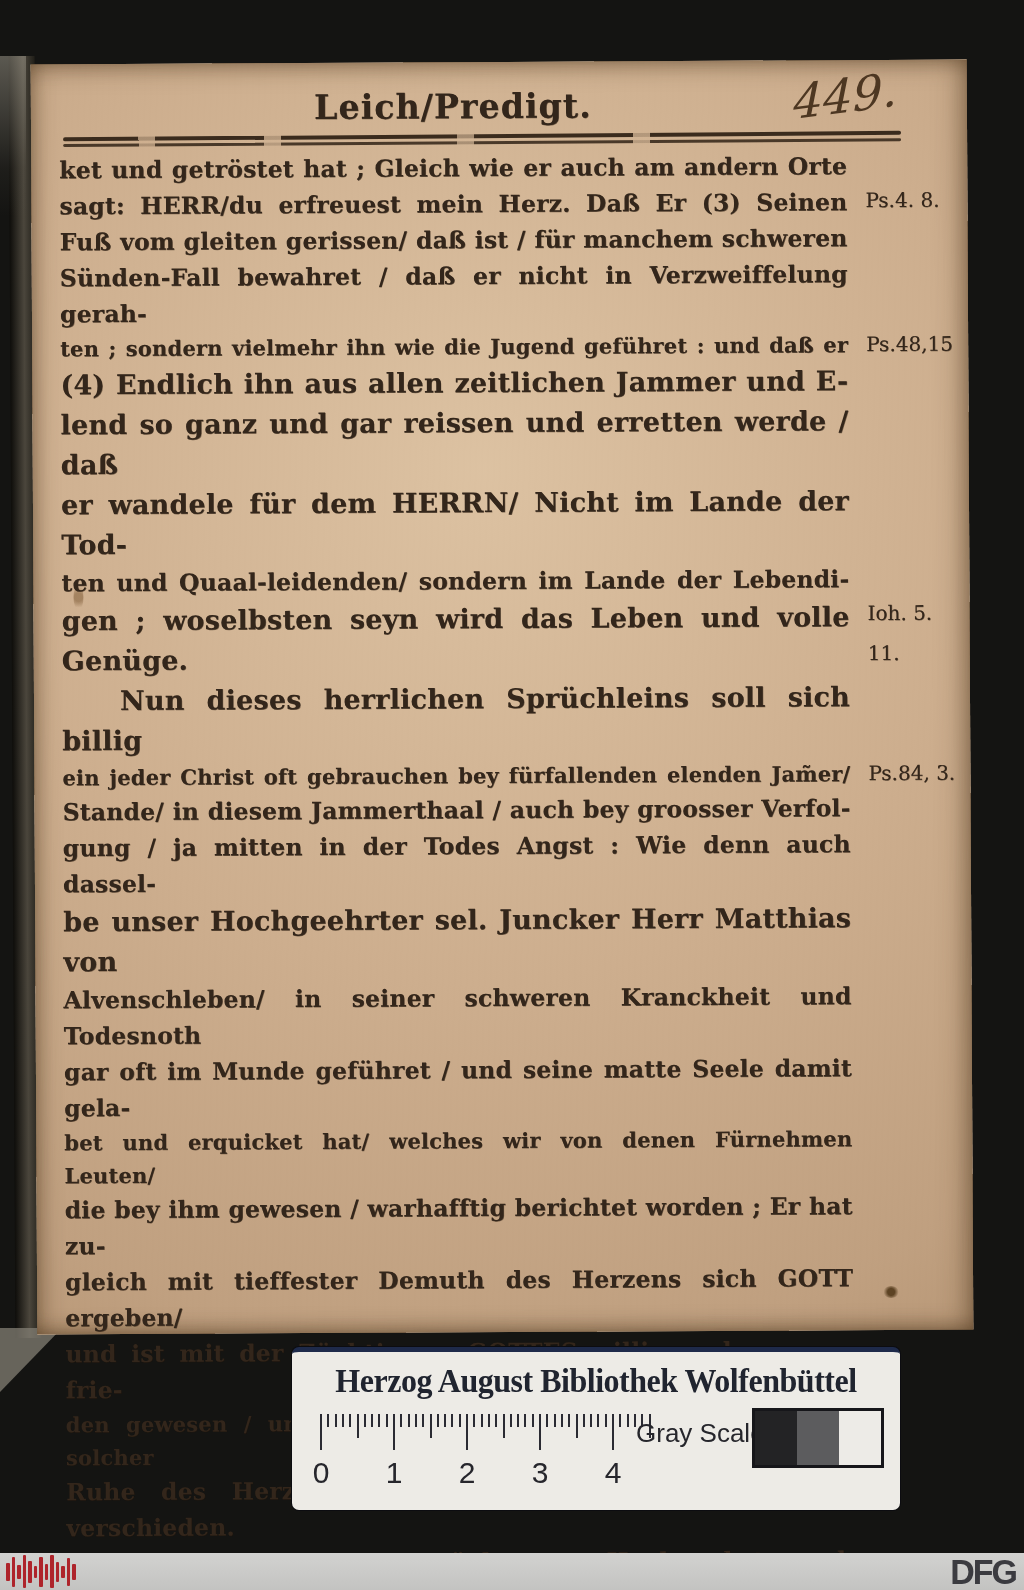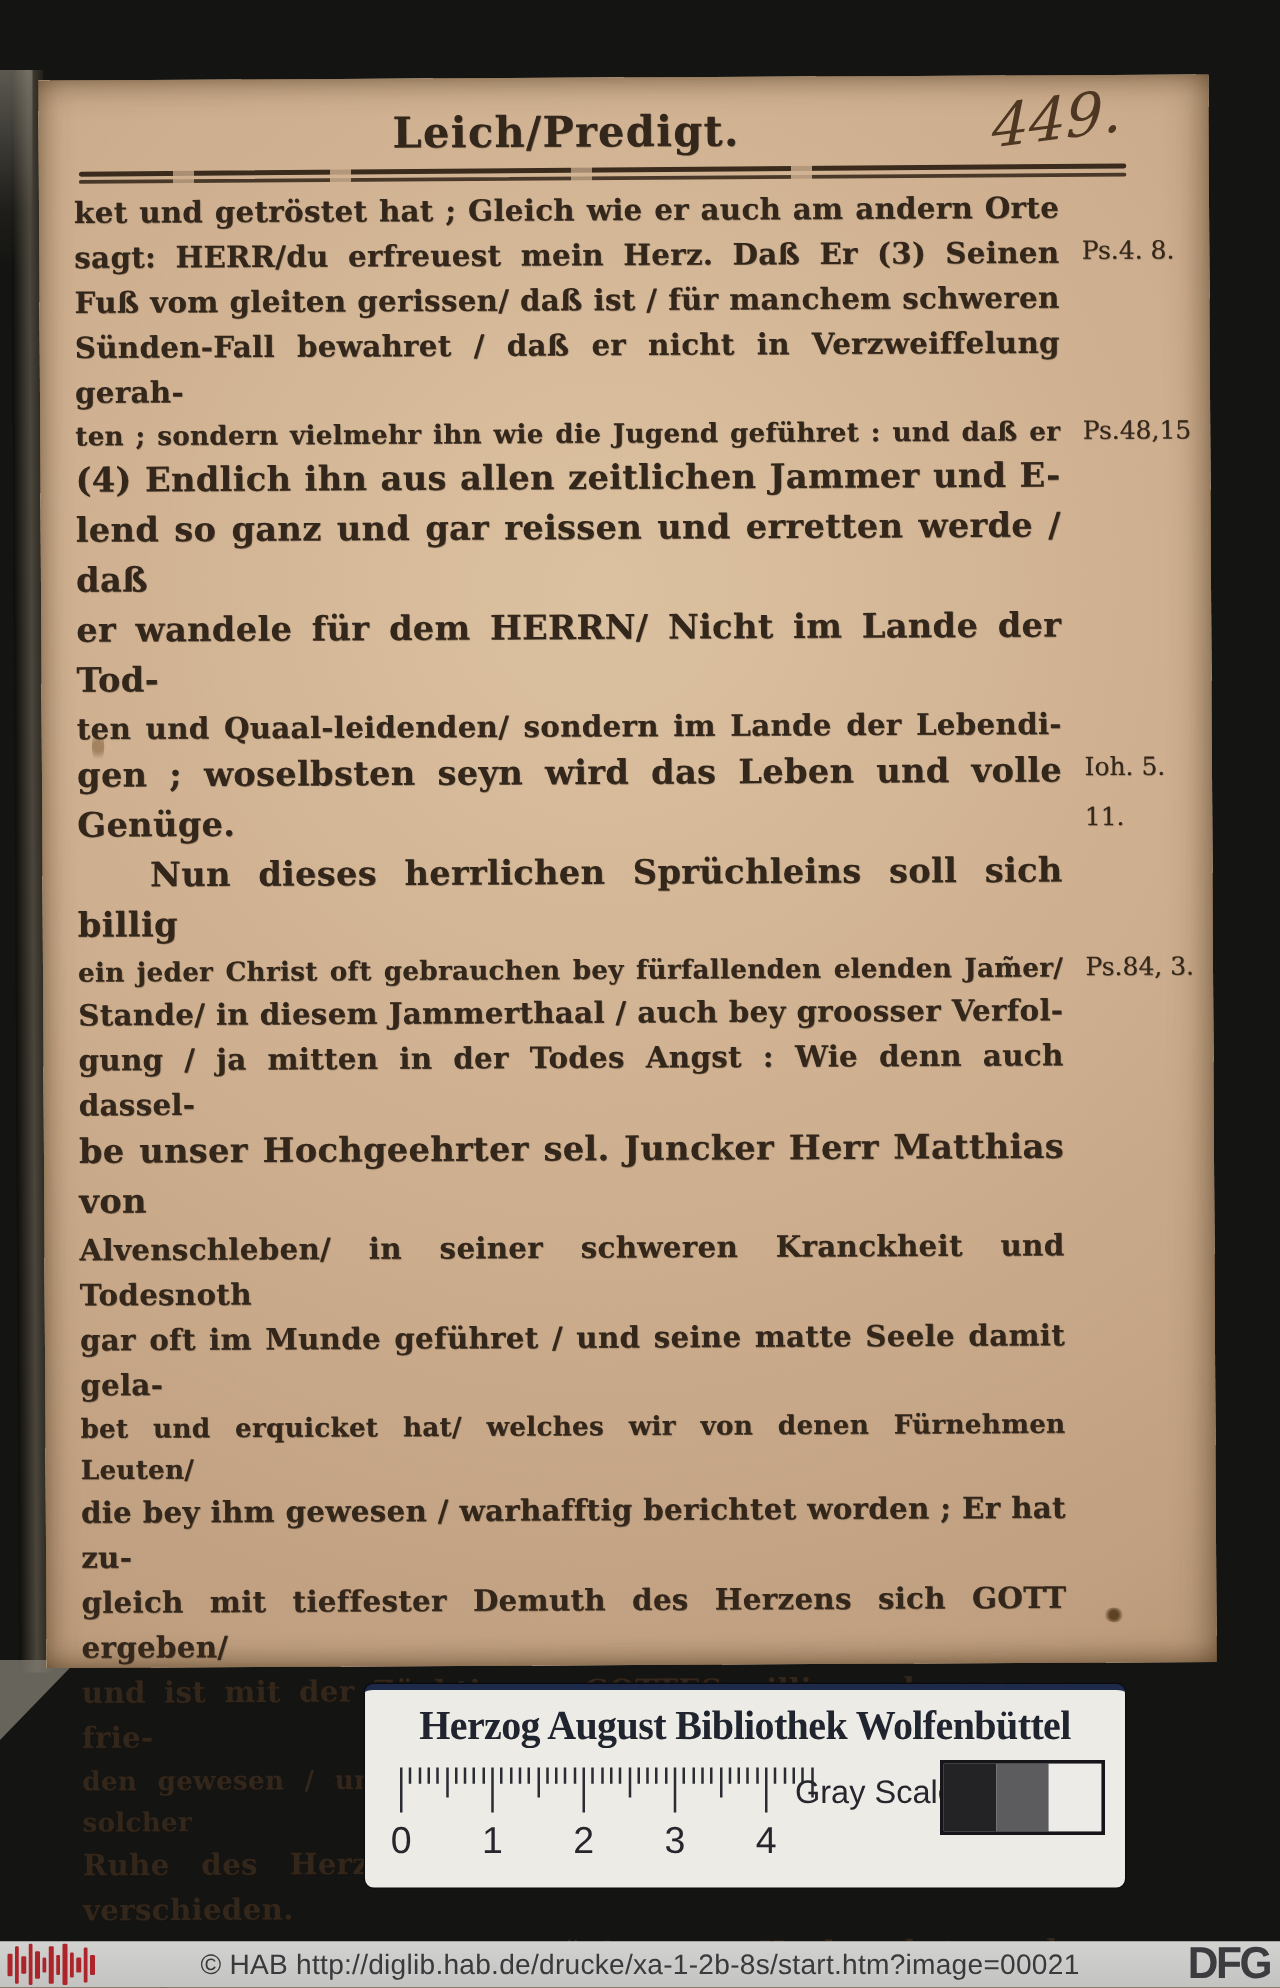--- a/index.html
+++ b/index.html
@@ -245,15 +245,14 @@
       <i style="height: 22px;"></i>
       <i style="height: 12px;"></i>
       <i style="height: 30px;"></i>
       <i style="height: 16px;"></i>
       <i style="height: 33px;"></i>
       <i style="height: 20px;"></i>
       <i style="height: 12px;"></i>
       <i style="height: 28px;"></i>
       <i style="height: 16px;"></i>
     </div>
-  <div class="copyright">© HAB http://diglib.hab.de/drucke/xa-1-2b-8s/start.htm?image=00021</div>
   <div class="dfg">DFG</div>
 </div>
 
 </body></html>

